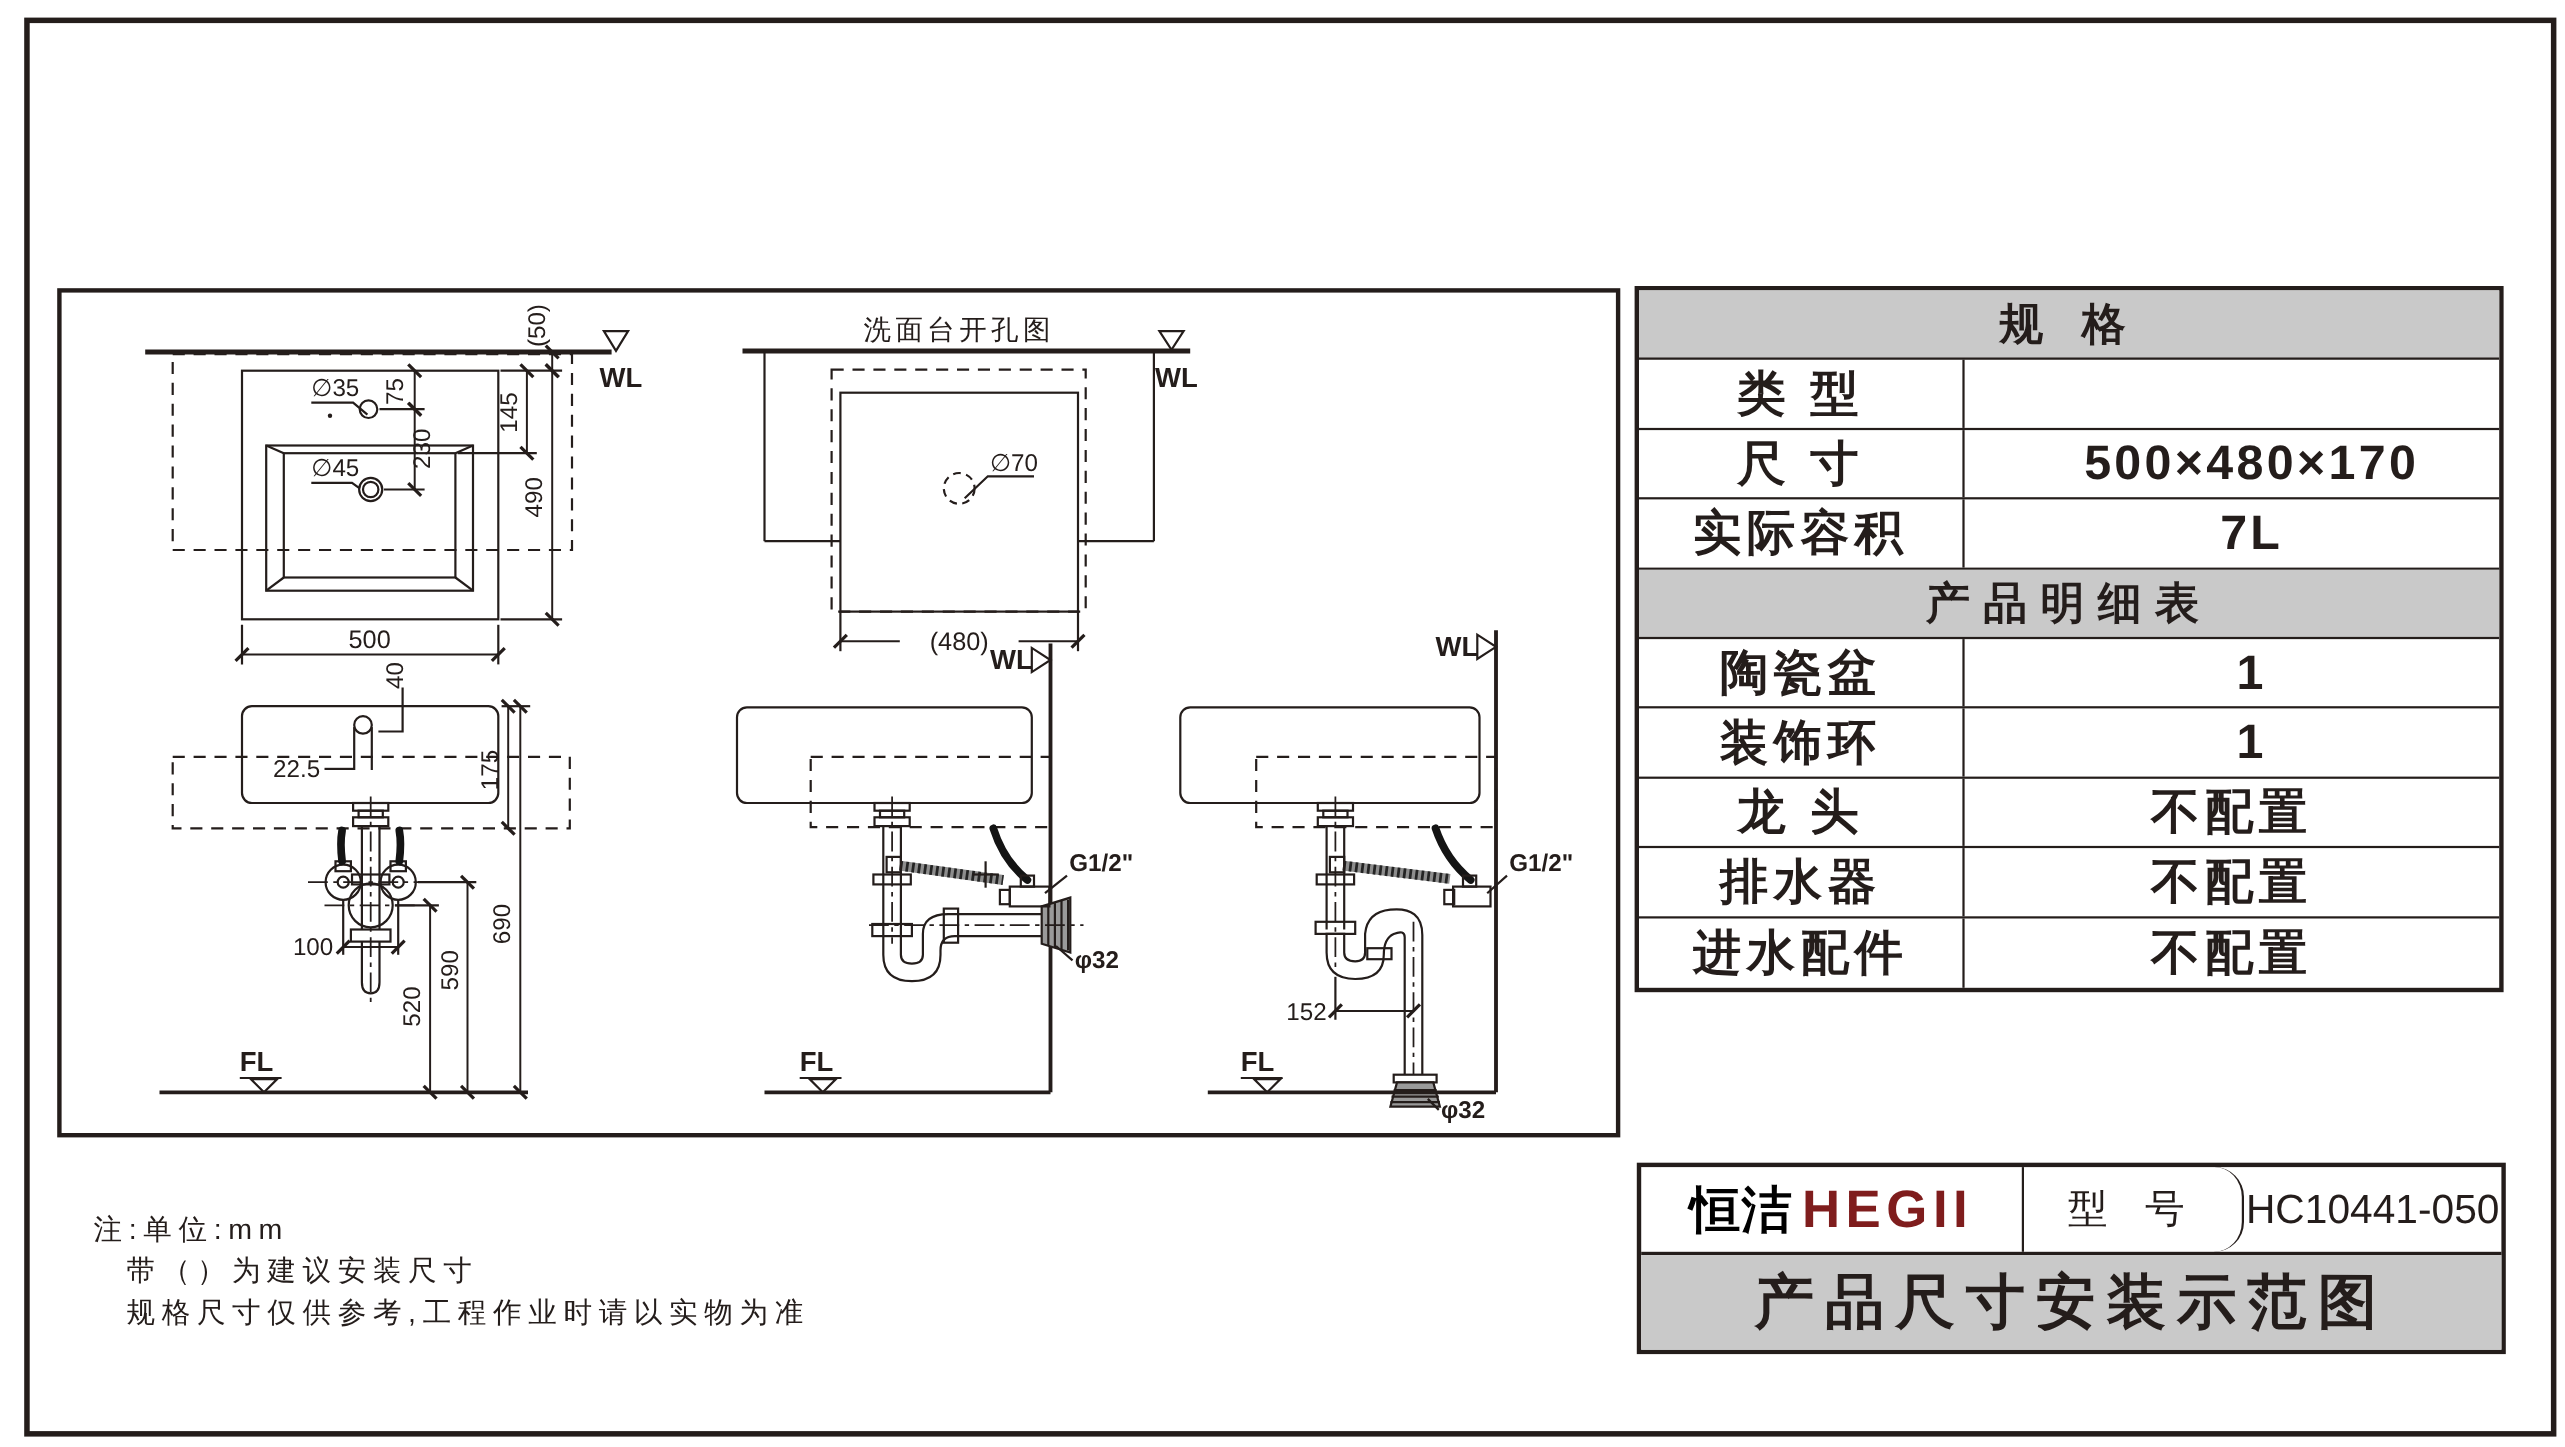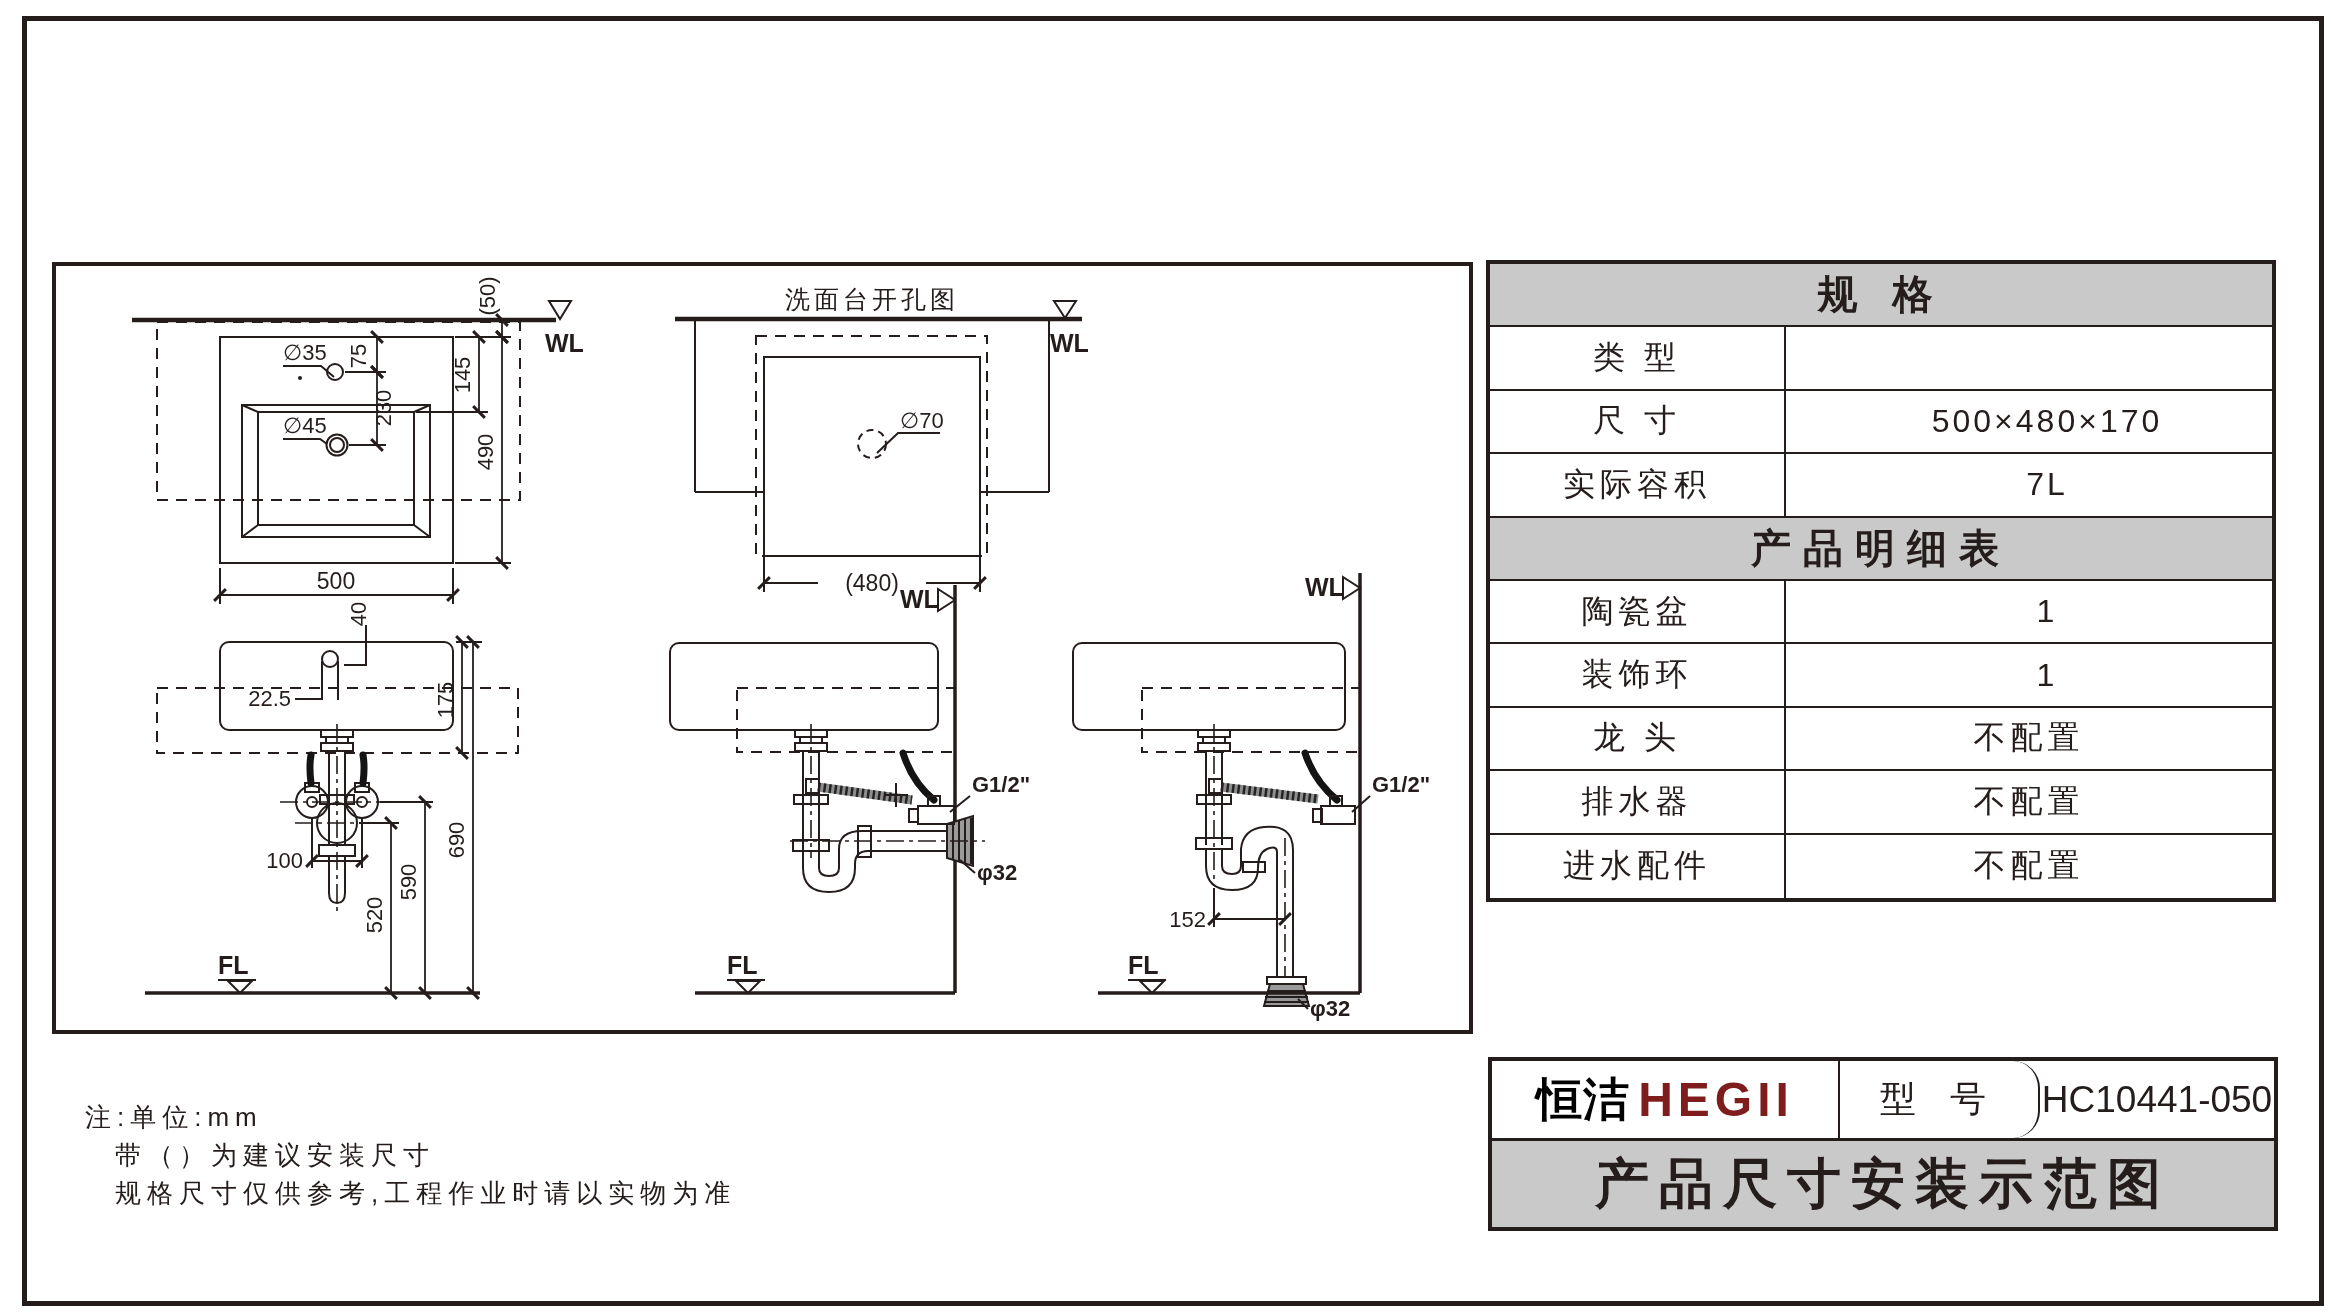--- a/index.html
+++ b/index.html
@@ -30,22 +30,22 @@
   .t26{font-size:25px;letter-spacing:4px;font-weight:500;}
 
   
   .spec-table{position:absolute;left:1486px;top:260px;width:790px;height:642px;
               border:4px solid #241d1b;box-sizing:border-box;display:grid;
               grid-template-rows:repeat(10,1fr);}
   .trow{display:grid;grid-template-columns:296px 1fr;border-bottom:2px solid #241d1b;min-height:0;}
   .trow:last-child{border-bottom:none;}
   .trow.head{display:flex;align-items:center;justify-content:center;background:#c9c9c9;
              font-size:40px;letter-spacing:12px;font-weight:600;}
-  .tcell{display:flex;align-items:center;justify-content:center;font-size:32px;
-         letter-spacing:5px;font-weight:400;min-height:0;}
+  .tcell{display:flex;align-items:center;justify-content:center;font-size:44px;
+         letter-spacing:5px;font-weight:700;min-height:0;}
   .tcell.lab{border-right:2px solid #241d1b;}
   .tcell.num{letter-spacing:3px;padding-left:36px;}
 
   
   .title-block{position:absolute;left:1488px;top:1057px;width:790px;height:174px;
                border:4px solid #241d1b;box-sizing:border-box;background:#fff;}
   .tb-top{height:77px;display:grid;grid-template-columns:348px 200px 1fr;
           border-bottom:3px solid #241d1b;}
   .tb-cell{display:flex;align-items:center;justify-content:center;min-width:0;}
   .tb-logo{border-right:2px solid #241d1b;gap:8px;}

